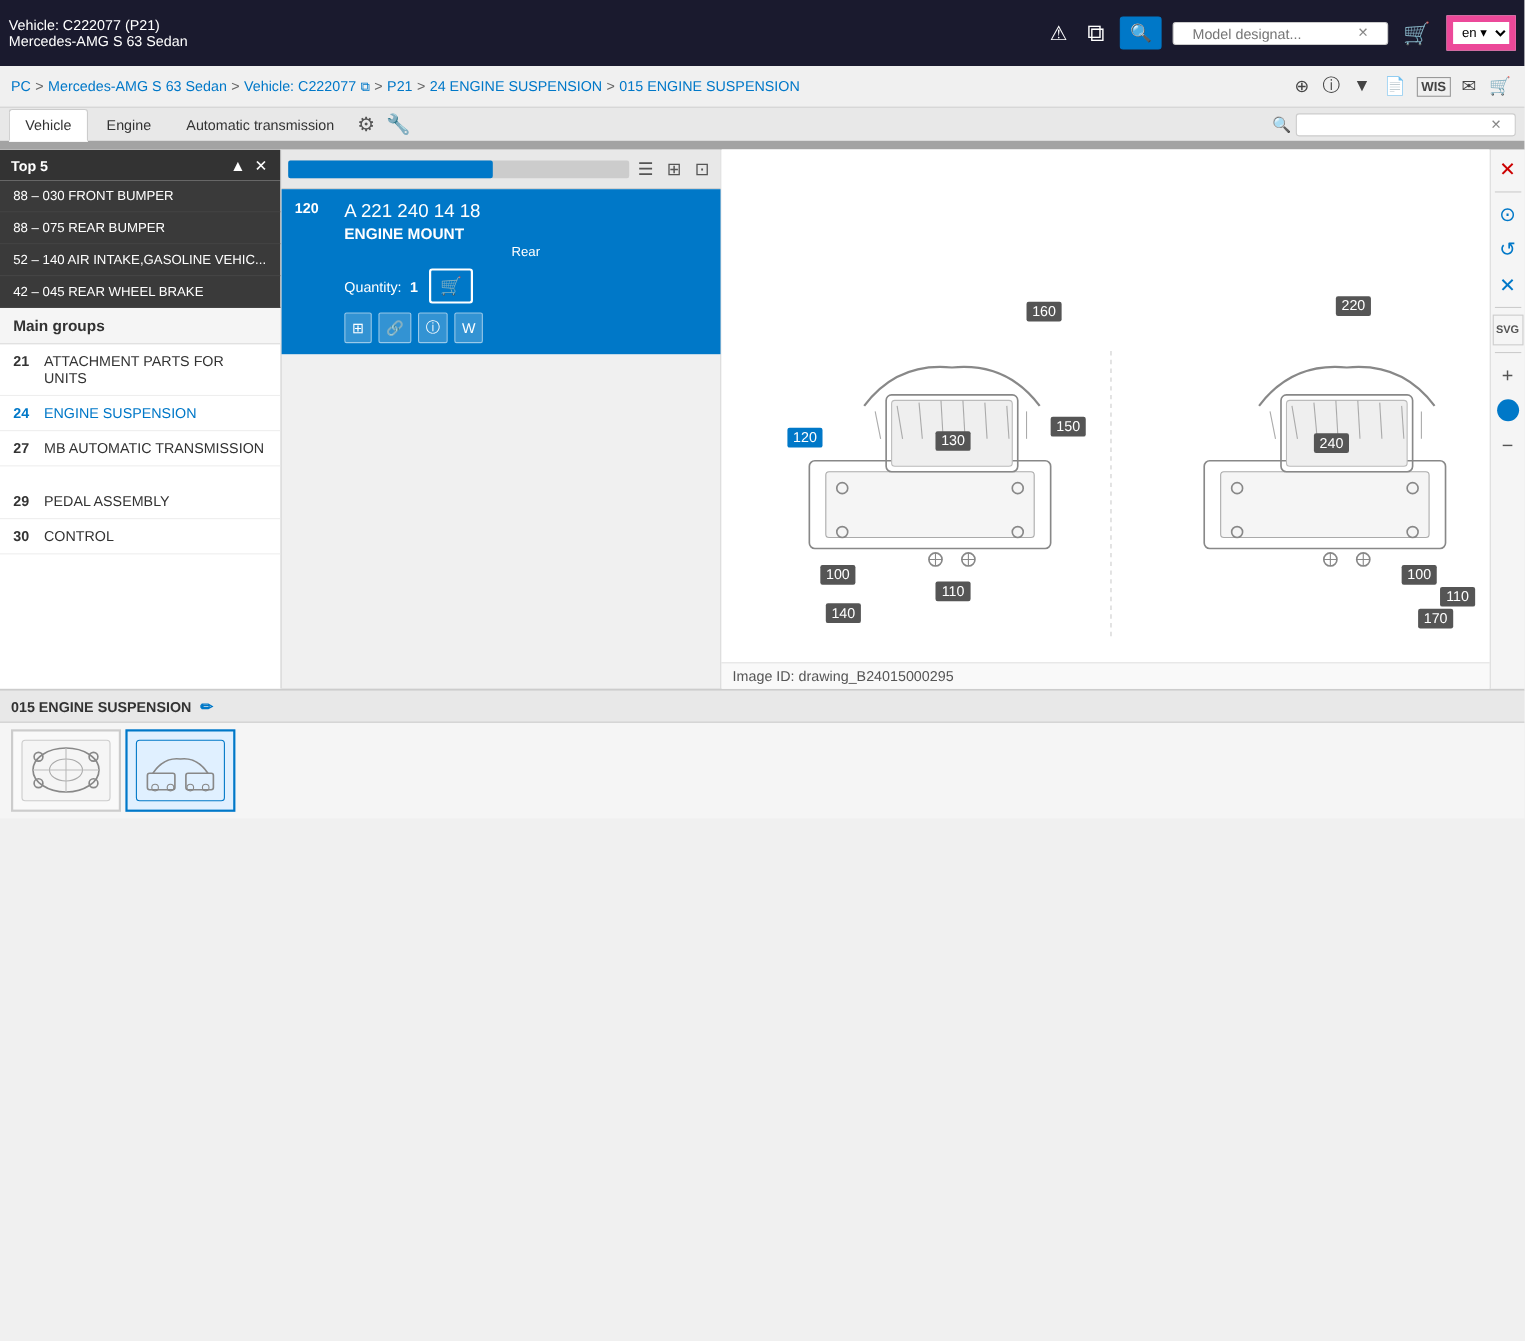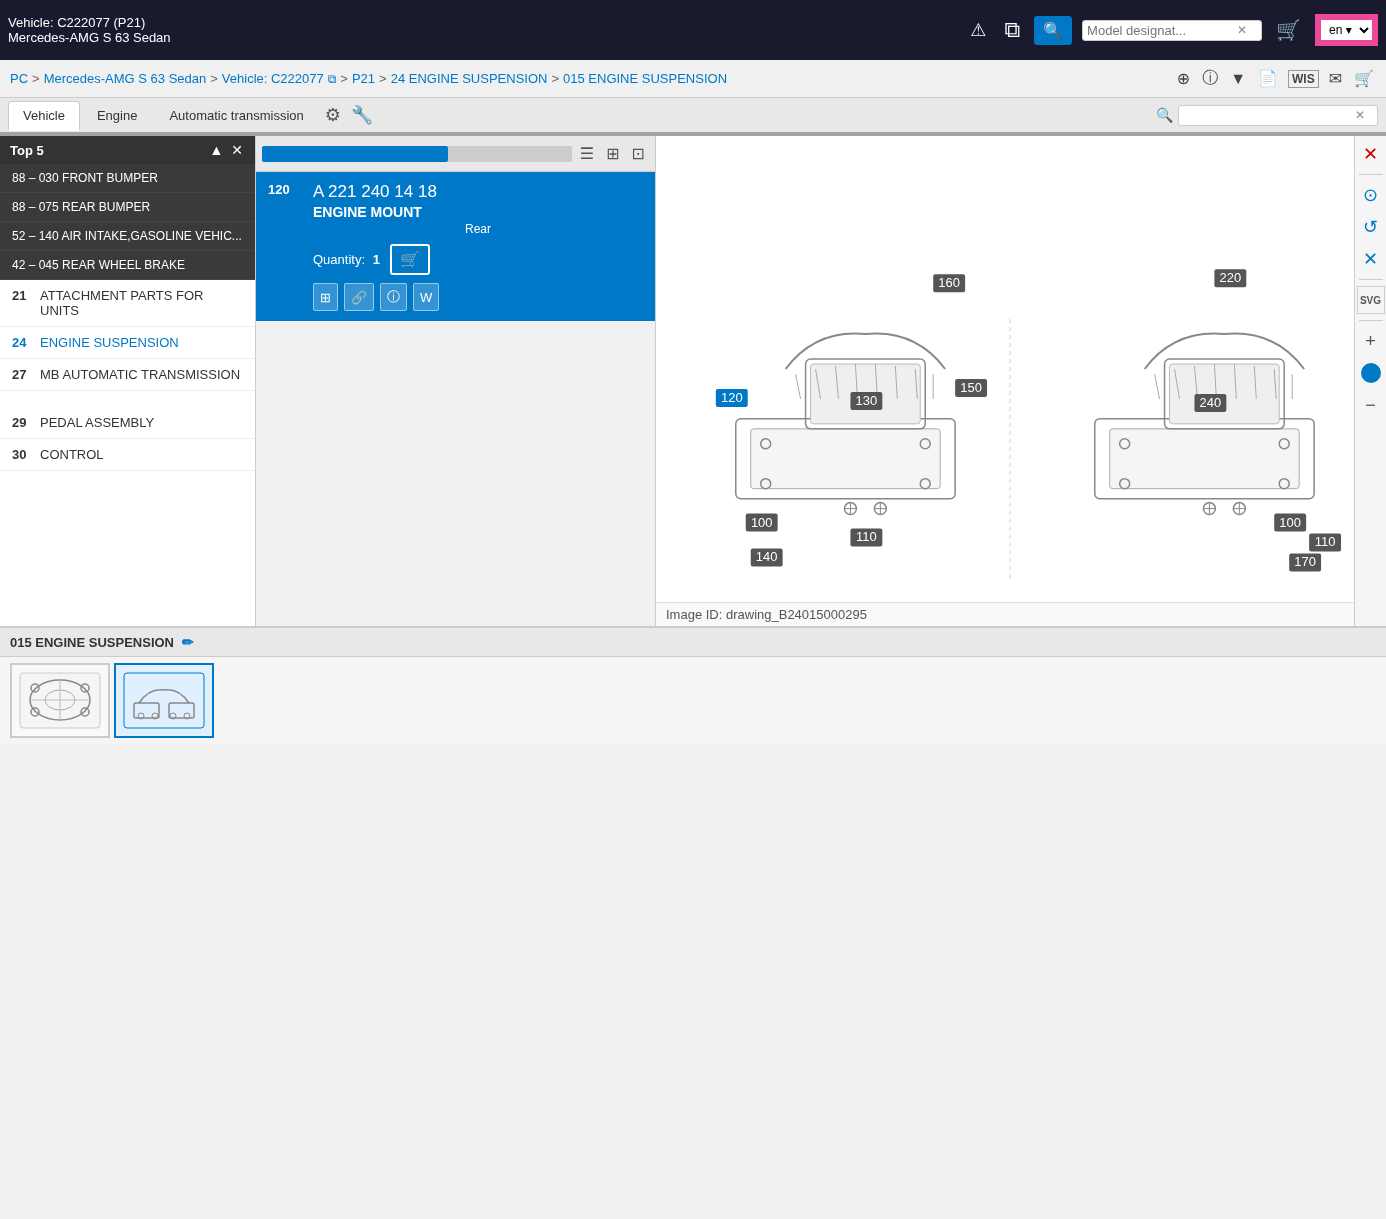--- a/index.html
+++ b/index.html
@@ -17,21 +17,21 @@
     }
     .top-bar-left { display: flex; flex-direction: column; justify-content: center; }
     .top-bar-right { display: flex; align-items: center; gap: 10px; }
     .lang-select {
       background: white; color: black; border: 6px solid #ec4899;
       padding: 2px 4px; font-size: 12px; cursor: pointer;
     }
     .search-box {
       display: flex; align-items: center;
       background: white; border: 1px solid #ccc; border-radius: 3px;
-      padding: 2px 4px; width: 180px;
+      padding: 2px 17px; width: 196px;
     }
     .search-box input {
       border: none; outline: none; width: 150px; font-size: 13px; color: #333;
     }
     .search-box .clear-icon { color: #888; cursor: pointer; font-size: 12px; }
     .icon-btn {
       background: none; border: none; color: white; cursor: pointer;
       font-size: 18px; padding: 2px 4px;
     }
     .icon-btn.search-btn {
@@ -52,21 +52,21 @@
     .breadcrumb a { color: #0078c8; text-decoration: none; cursor: pointer; }
     .breadcrumb .sep { color: #666; }
     .breadcrumb-actions { display: flex; align-items: center; gap: 8px; }
     .breadcrumb-actions .bc-icon {
       color: #444; font-size: 16px; cursor: pointer; padding: 2px;
     }
 
     
     .tab-bar {
       background: #e8e8e8;
-      border-bottom: 4px solid #a3a3a3;
+      border-bottom: 8px solid #a3a3a3;
       display: flex;
       align-items: center;
       padding: 0 8px;
       height: 38px;
       justify-content: space-between;
     }
     .tabs { display: flex; align-items: center; gap: 2px; }
     .tab {
       padding: 6px 14px;
       cursor: pointer;
@@ -356,20 +356,21 @@
         <button style="background:none;border:none;color:white;cursor:pointer;font-size:14px;">▲</button>
         <button style="background:none;border:none;color:white;cursor:pointer;font-size:14px;">✕</button>
       </div>
     </div>
     <div class="top5-list">
       <div class="top5-item">88 – 030 FRONT BUMPER</div>
       <div class="top5-item">88 – 075 REAR BUMPER</div>
       <div class="top5-item">52 – 140 AIR INTAKE,GASOLINE VEHIC...</div>
       <div class="top5-item">42 – 045 REAR WHEEL BRAKE</div>
     </div>
+    <div class="main-groups-header">Main groups</div>
     <div class="group-list">
       <div class="group-item">
         <span class="group-num">21</span>
         <span class="group-name">ATTACHMENT PARTS FOR UNITS</span>
       </div>
       <div class="group-item active">
         <span class="group-num" style="color:#0078c8;">24</span>
         <span class="group-name" style="color:#0078c8;">ENGINE SUSPENSION</span>
       </div>
       <div class="group-item">

